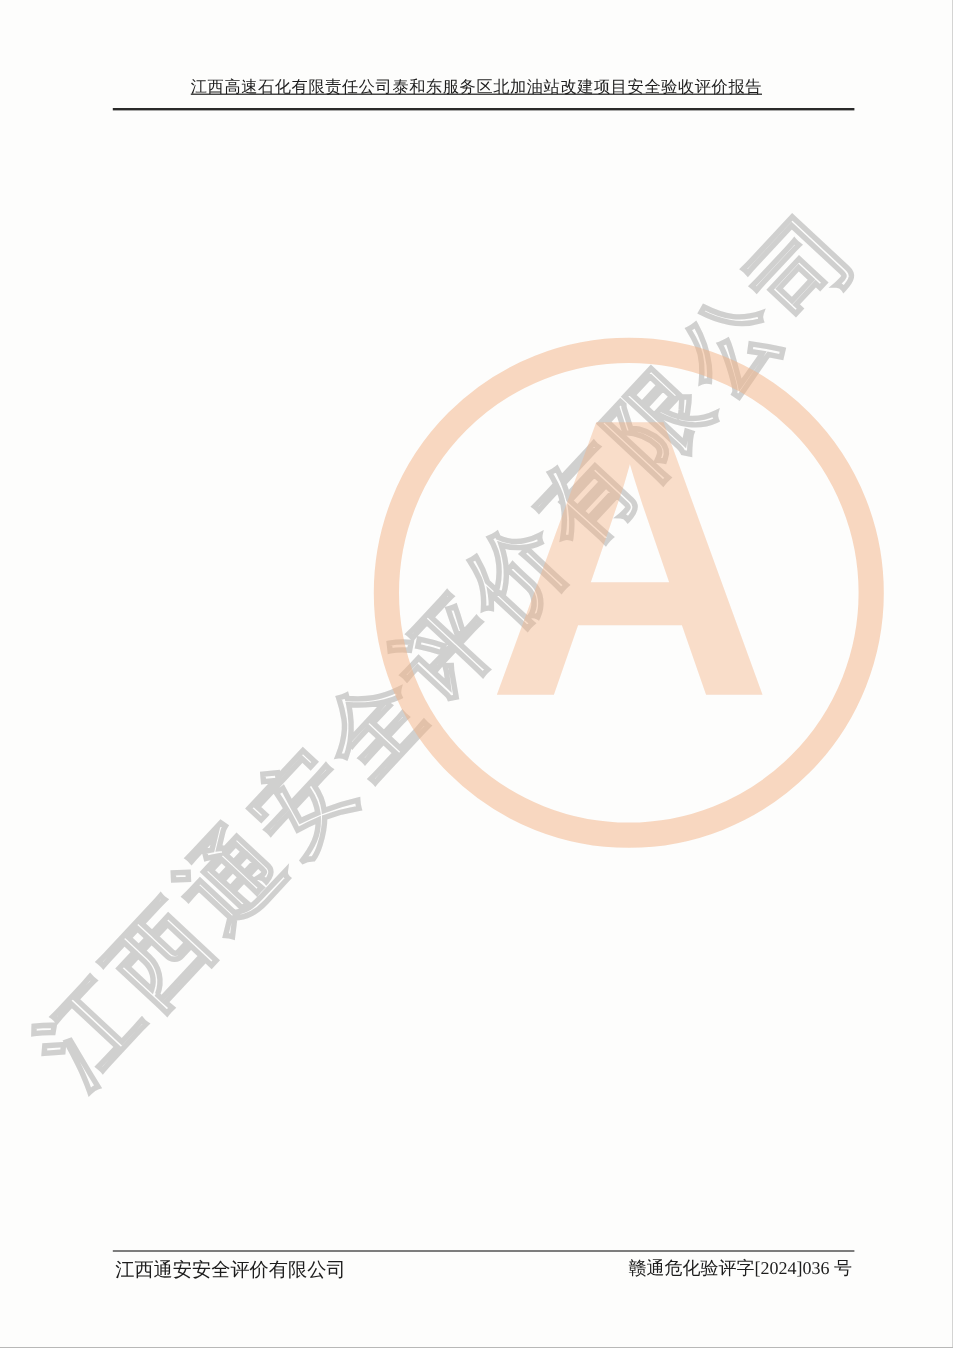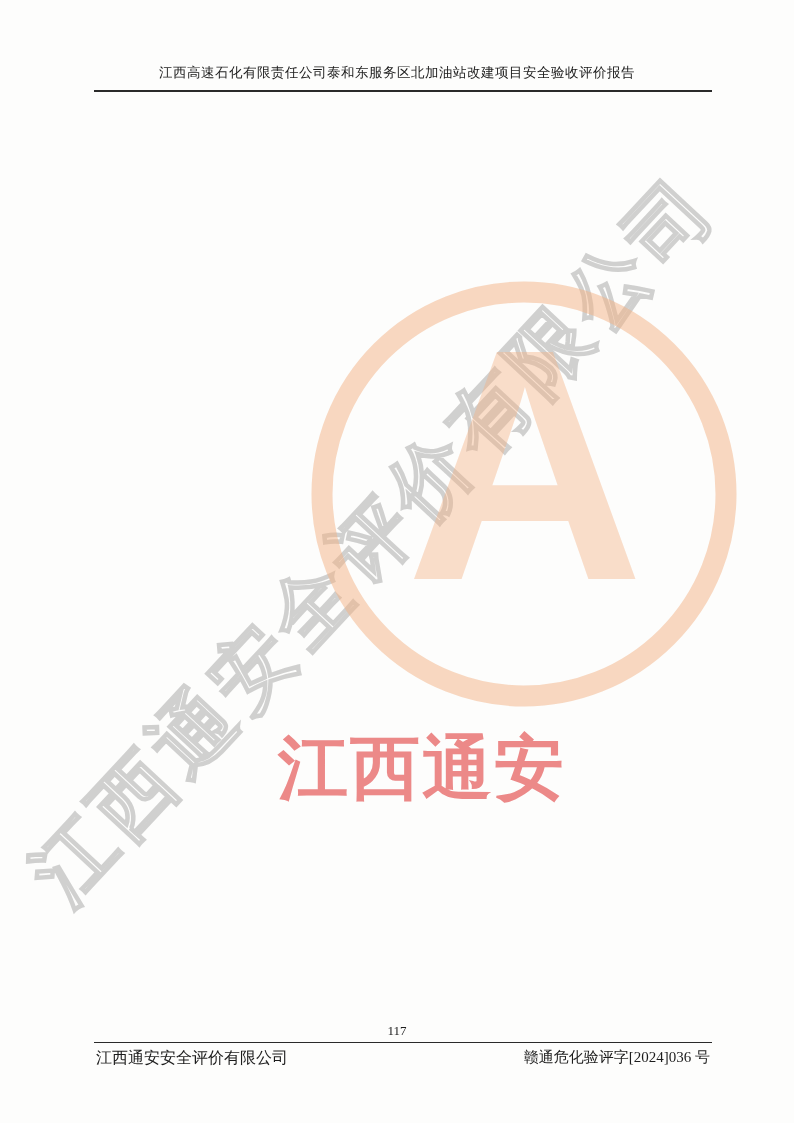--- a/index.html
+++ b/index.html
@@ -5,21 +5,21 @@
   html,body{margin:0;padding:0;background:#888;}
   .page{
     position:relative;width:794px;height:1123px;margin:0 auto;
     background:#fdfdfc;overflow:hidden;
     font-family:"Liberation Serif","DejaVu Serif",serif;
     color:#1c1c1c;
   }
   
   .header-title{
     position:absolute;top:64px;left:0;width:100%;text-align:center;
-    font-size:13.5px;letter-spacing:.5px;white-space:nowrap;
+    font-size:13.5px;letter-spacing:.5px;white-space:nowrap;text-decoration:underline;
   }
   .header-rule{position:absolute;top:90px;left:94px;width:618px;height:2px;background:#2a2a2a;}
   .page-number{position:absolute;top:1023px;left:0;width:100%;text-align:center;font-size:13px;}
   .footer-rule{position:absolute;top:1042px;left:94px;width:618px;height:1px;background:#2a2a2a;}
   .footer-left{position:absolute;top:1048px;left:96px;font-size:16px;}
   .footer-right{position:absolute;top:1048px;right:84px;font-size:15px;}
   
   table.main{
     position:absolute;top:97px;left:94px;width:618px;
     border-collapse:collapse;table-layout:fixed;
@@ -58,37 +58,35 @@
 </head>
 <body>
 
 <div class="page">
 
   <div class="wm wm-diag">江西通安全评价有限公司</div>
   <svg class="wm wm-ring" viewBox="0 0 450 450">
     <circle cx="224" cy="224" r="202" fill="none" stroke="rgba(244,177,131,0.5)" stroke-width="21"></circle>
   </svg>
   <div class="wm wm-logo-a">A</div>
-  <div class="wm wm-red">江西通安</div>
 
   <div class="header-title">江西高速石化有限责任公司泰和东服务区北加油站改建项目安全验收评价报告</div>
   <div class="header-rule"></div>
 
   <table class="main">
     <colgroup>
       <col style="width:44px">
         <col style="width:82px">
         <col style="width:167px">
       <col style="width:49px">
         <col style="width:49px">
         <col style="width:47px">
       <col style="width:141px">
         <col style="width:39px">
     </colgroup>
     <tbody id="table-body"></tbody>
   </table>
 
-  <div class="page-number">117</div>
   <div class="footer-rule"></div>
   <div class="footer-left">江西通安安全评价有限公司</div>
   <div class="footer-right">赣通危化验评字[2024]036 号</div>
 
 </div>
 
 </body></html>

